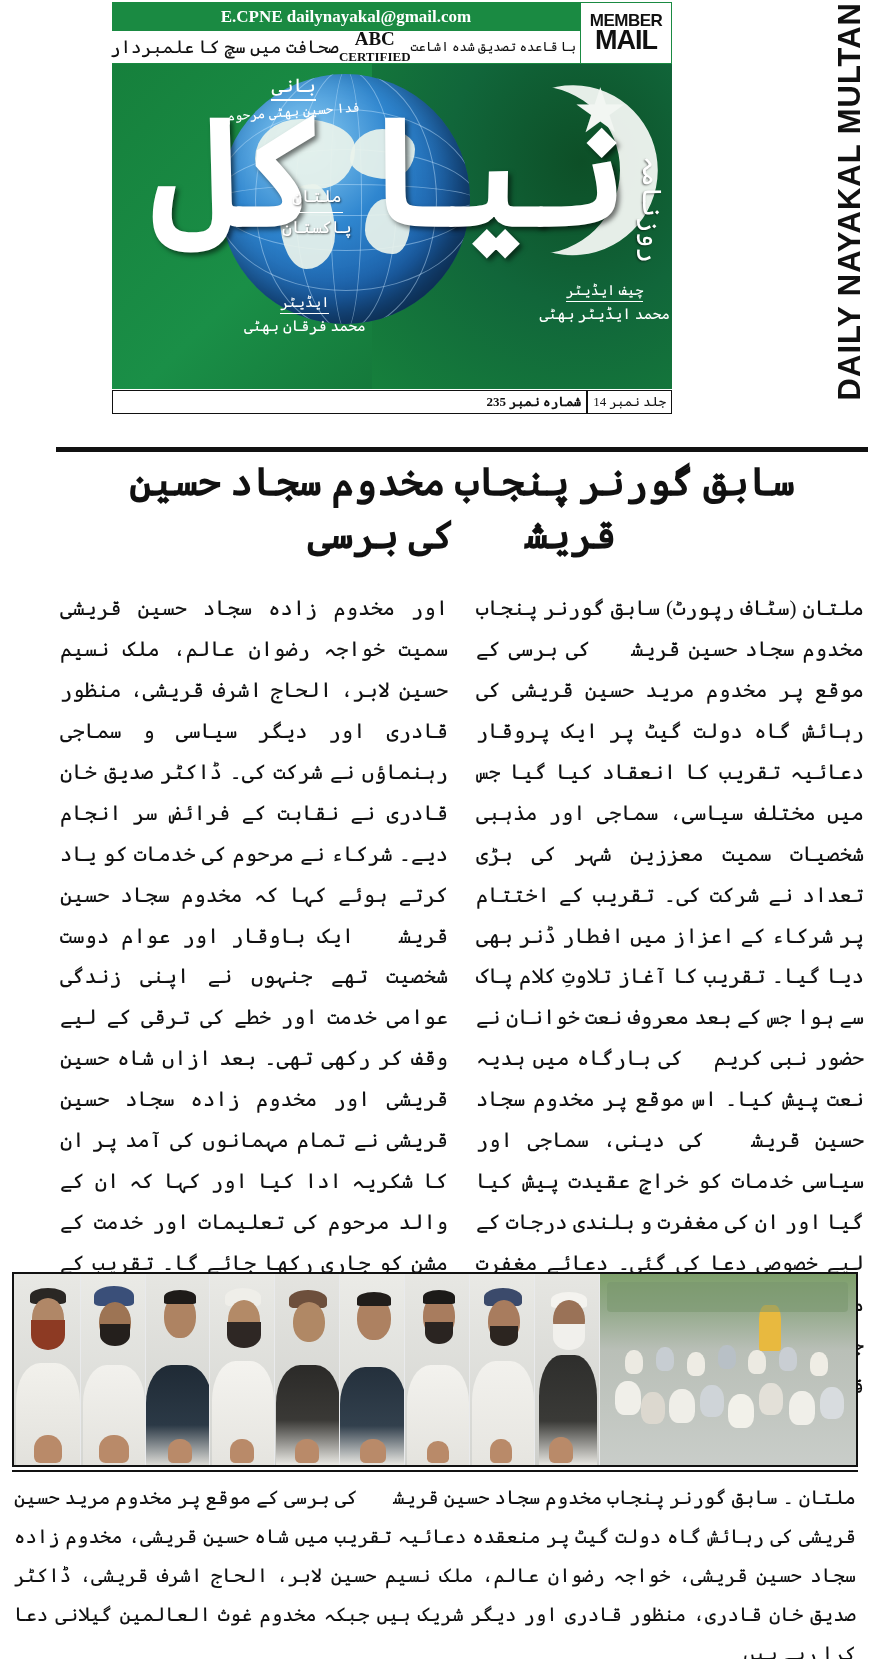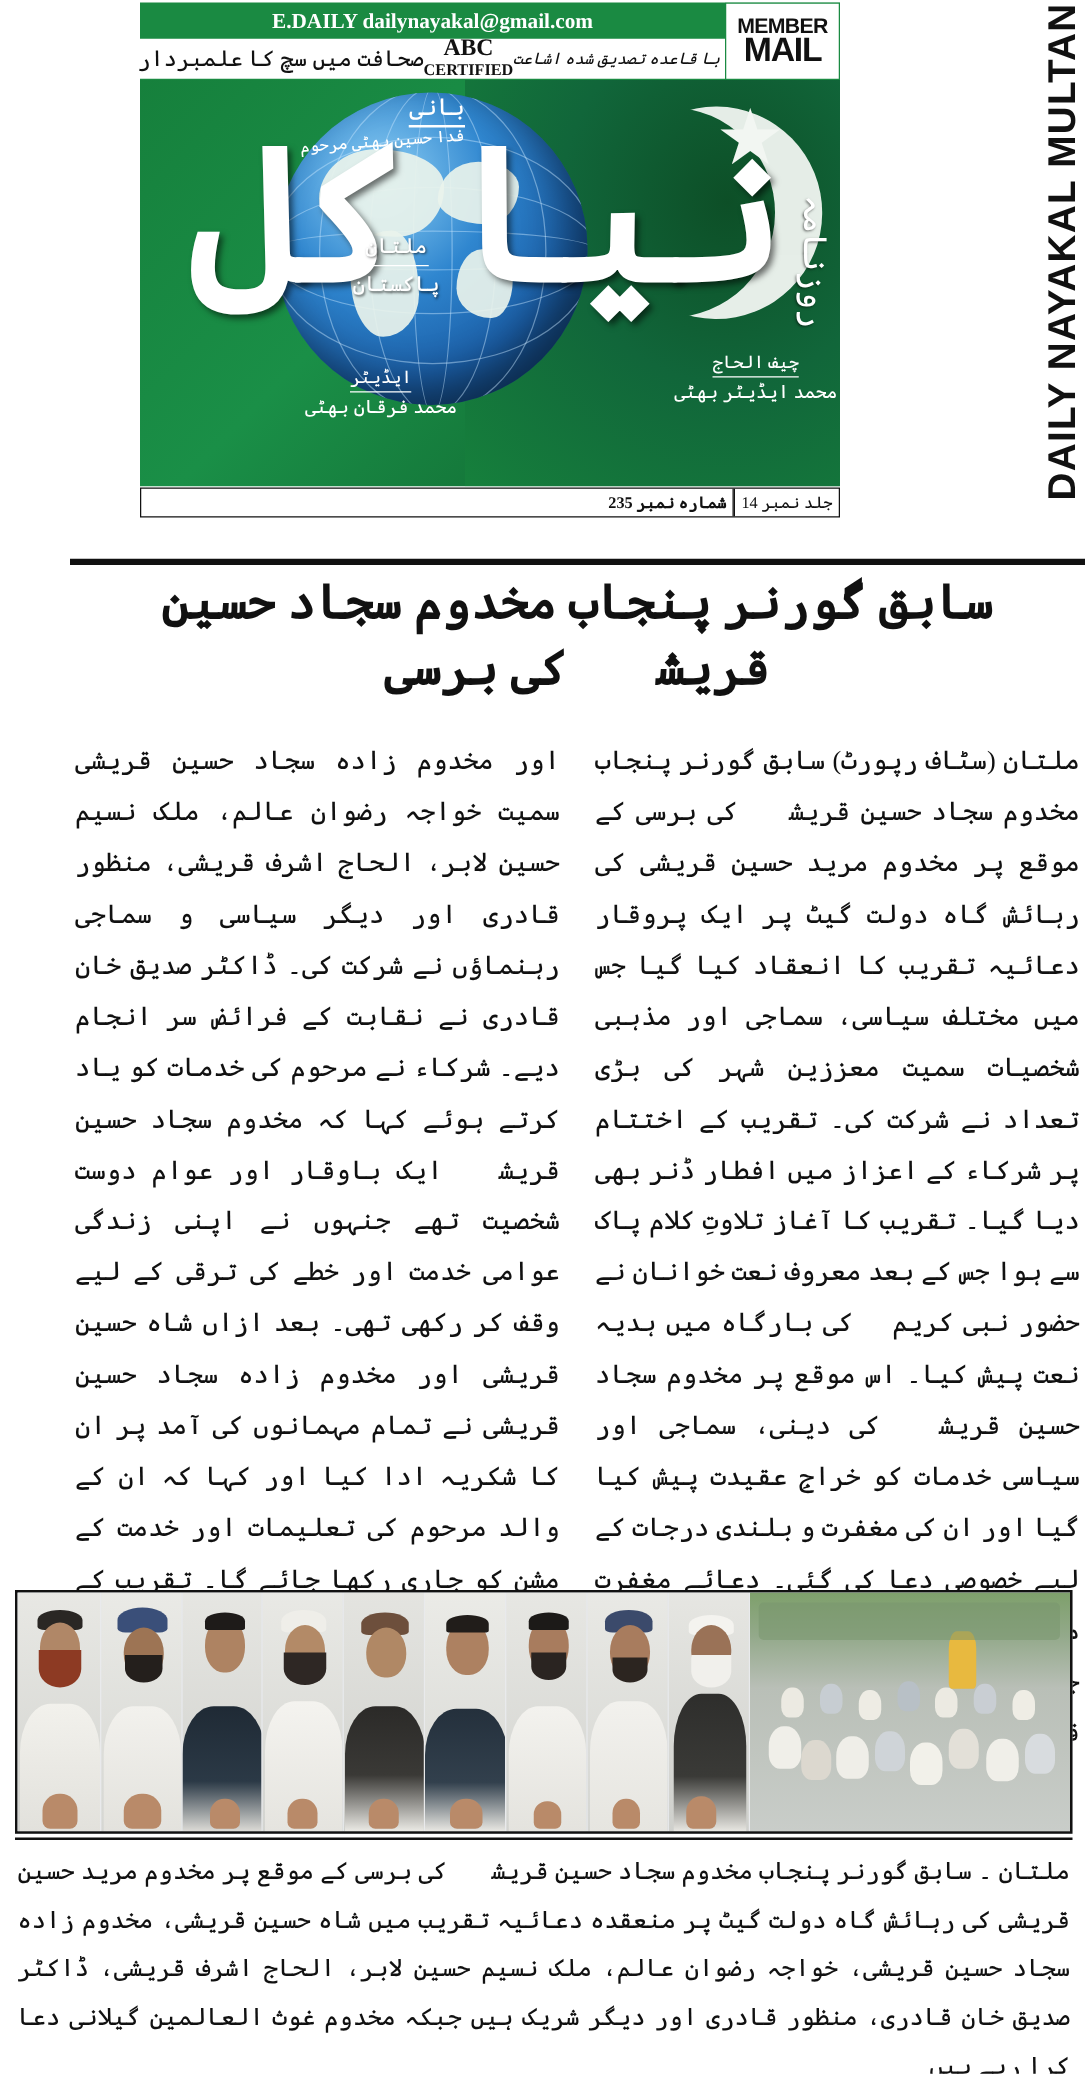--- a/index.html
+++ b/index.html
@@ -117,21 +117,20 @@
     font-family: "Liberation Serif", serif;
     font-weight: bold;
     font-size: 13px;
     color: #111;
   }
   .verified-urdu {
     font-family: "Liberation Serif", serif;
     font-size: 13px;
     color: #111;
     white-space: nowrap;
-    font-style: italic;
   }
 
   
   .mast-logo {
     position: absolute;
     left: 0; top: 62px;
     width: 560px;
     height: 325px;
     background: linear-gradient(135deg,#16803c 0%,#1a8f47 40%,#0e5c2b 100%);
     overflow: hidden;
@@ -213,25 +212,25 @@
     font-size: 150px;
     font-weight: bold;
     line-height: 1;
     text-align: center;
     text-shadow: 3px 3px 5px rgba(0,0,0,0.55);
     direction: rtl;
     pointer-events: none;
   }
   .mast-bani {
     position: absolute;
-    right: 300px;
+    right: 312px;
     top: 10px;
-    text-align: right;
+    text-align: center;
     color: #fff;
-    font-family: Liberation Serif, serif;
+    font-family: Liberation Sans, sans-serif;
   }
   .mast-bani .lab {
     font-size: 19px;
     border-bottom: 2px solid #fff;
     padding-bottom: 2px;
     display: inline-block;
   }
   .mast-bani .nm {
     display: block;
     font-size: 13px;
@@ -471,21 +470,21 @@
 </style>
 </head>
 <body>
 
 <div class="page">
 
   <div class="masthead">
 
     <div class="mast-topbar"></div>
 
-    <div class="mast-email">E.DAILY dailynayakal@gmail.com</div>
+    <div class="mast-email">E.CPNE dailynayakal@gmail.com</div>
 
     <div class="mast-whitestrip">
       <span class="verified-urdu">با قاعدہ تصدیق شدہ اشاعت</span>
       <span class="abc-block">
         <span class="abc-1">ABC</span>
         <span class="abc-2">CERTIFIED</span>
       </span>
       <span class="slogan-urdu">صحافت میں سچ کا علمبردار</span>
     </div>
 
@@ -521,21 +520,21 @@
         <span class="nm">فدا حسین بھٹی مرحوم</span>
       </div>
 
       <div class="mast-place">
         <span>ملتان</span>
         <span class="sep"></span>
         <span>پاکستان</span>
       </div>
 
       <div class="editor-block chief-editor">
-        <span class="role">چیف الحاج</span>
+        <span class="role">چیف ایڈیٹر</span>
         <span class="nm">محمد ایڈیٹر بھٹی</span>
       </div>
 
       <div class="editor-block the-editor">
         <span class="role">ایڈیٹر</span>
         <span class="nm">محمد فرقان بھٹی</span>
       </div>
     </div>
 
     <div class="mast-datebar">

